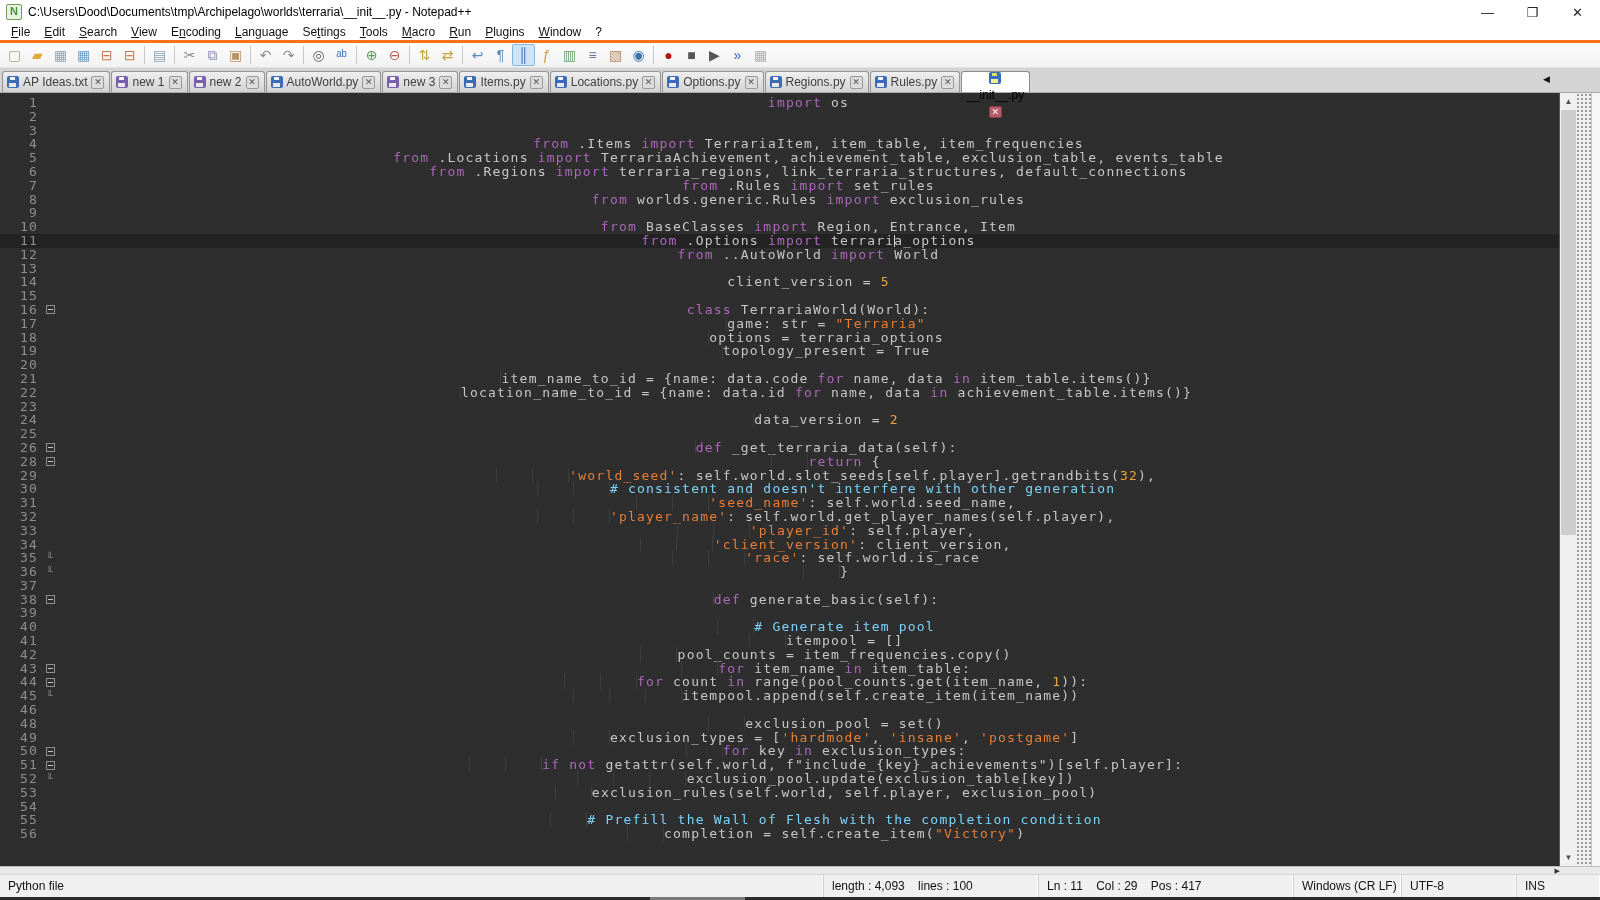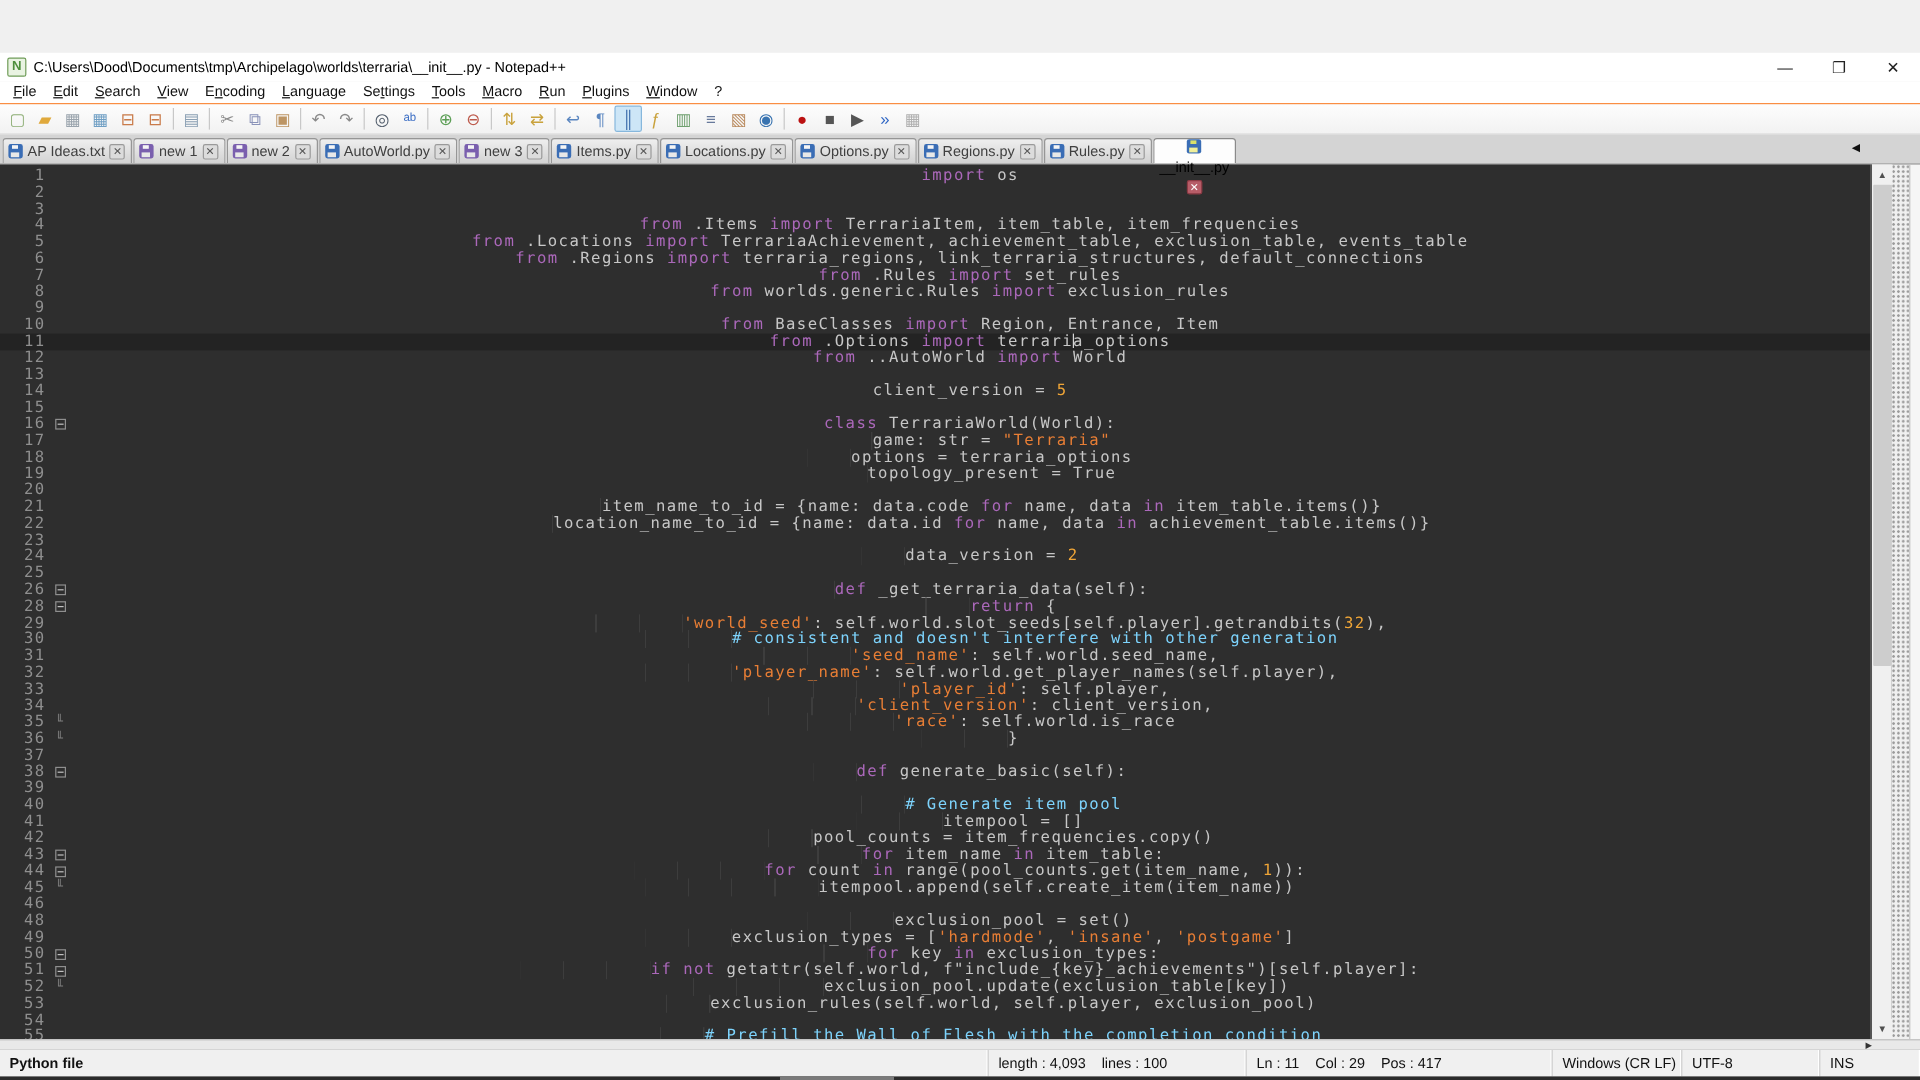--- a/index.html
+++ b/index.html
@@ -1,32 +1,32 @@
 <!DOCTYPE html>
 <html><head>
 <meta charset="utf-8">
 <style>
   * { margin:0; padding:0; box-sizing:border-box; }
   html,body { width:1600px; height:900px; overflow:hidden; background:#fff;
               font-family:"Liberation Sans", sans-serif; }
   .window { width:1600px; height:900px; display:flex; flex-direction:column; background:#f0f0f0; }
 
   
-  .titlebar { height:24px; background:#ffffff; display:flex; align-items:center; flex:0 0 auto;margin-top:44px; }
+  .titlebar { height:24px; background:#ffffff; display:flex; align-items:center; flex:0 0 auto; }
   .np-icon { width:16px; height:16px; margin:0 6px 0 6px; position:relative; background:#e9f3e2;
              border:1px solid #6f9c58; border-radius:2px; }
   .np-icon::after { content:"N"; position:absolute; left:3px; top:0px; font-size:11px; color:#4d8f3c; font-weight:bold; }
   .title-text { font-size:12px; color:#000; }
   .win-controls { margin-left:auto; display:flex; height:100%; }
   .win-btn { width:45px; height:100%; display:flex; align-items:center; justify-content:center;
              font-size:13px; color:#222; cursor:default; }
 
   
   .menubar { height:19px; background:#ffffff; display:flex; padding-left:4px;
-             font-size:12px; color:#111; flex:0 0 auto; border-bottom:1px solid #f97316; }
+             font-size:12px; color:#111; flex:0 0 auto; border-bottom:3px solid #f97316; }
   .menu-item { padding:1px 7px; }
   .menu-item u { text-decoration:underline; }
 
   
   .toolbar { height:25px; background:linear-gradient(#fdfdfd,#f2f2f2); display:flex; align-items:center;
              padding-left:3px; flex:0 0 auto; border-bottom:1px solid #e2e2e2; }
   .tb-btn { width:23px; height:22px; display:flex; align-items:center; justify-content:center;
             font-size:14px; border:1px solid transparent; border-radius:2px; }
   .tb-btn.active { background:#cde6f7; border-color:#86b7dc; }
   .tb-sep { width:1px; height:18px; background:#c8c8c8; margin:0 3px; }
@@ -84,21 +84,21 @@
               background-image:radial-gradient(#9a9a9a 1px, transparent 1.2px); background-size:4px 4px; }
   .sliver { width:9px; flex:0 0 auto; background:#f6f6f6; border-left:1px solid #c8c8c8; }
 
   
   .hscroll { height:8px; background:#e9e9e9; border-top:1px solid #bdbdbd; flex:0 0 auto; position:relative; }
   .hs-arrow { position:absolute; right:40px; top:0px; font-size:7px; color:#333; }
   .statusbar { height:23px; background:#f0f0f0; border-top:1px solid #d5d5d5; display:flex; align-items:center;
                font-size:12px; color:#111; flex:0 0 auto; }
   .sb-seg { padding:0 8px; height:100%; display:flex; align-items:center; border-right:1px solid #cfcfcf;
             box-shadow:inset -1px 0 0 #ffffff; white-space:pre; }
-  .sb-doc { flex:1 1 auto;font-weight:bold; }
+  .sb-doc { flex:1 1 auto; }
   .sb-len { width:215px; } .sb-pos { width:255px; } .sb-eol { width:108px; } .sb-enc { width:115px; }
   .sb-ins { width:83px; border-right:none; justify-content:flex-start; }
   .bottomstrip { height:3px; background:#2b2b2b; position:relative; flex:0 0 auto; }
   .bottomstrip .seg { position:absolute; left:650px; width:95px; height:3px; background:#7a7a7a; }
 </style>
 </head>
 <body>
 
 <div class="window">
 

